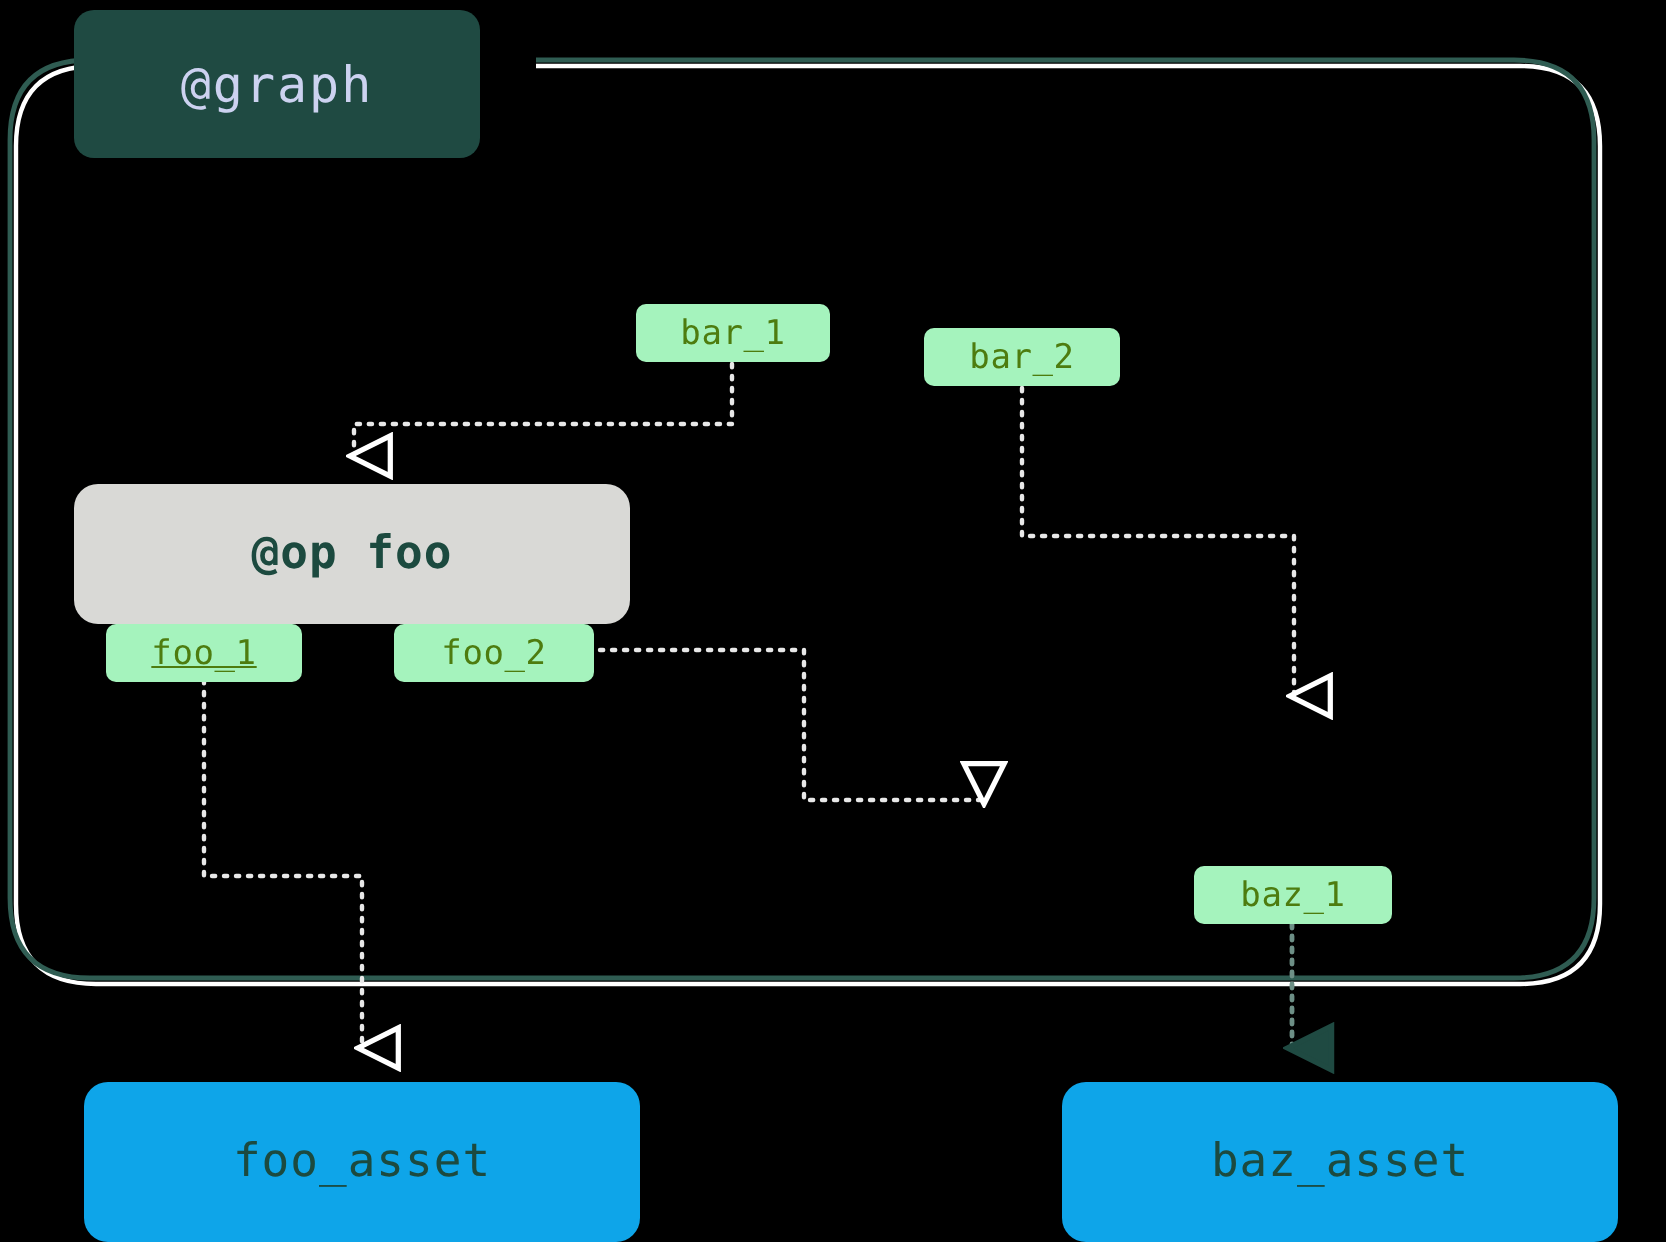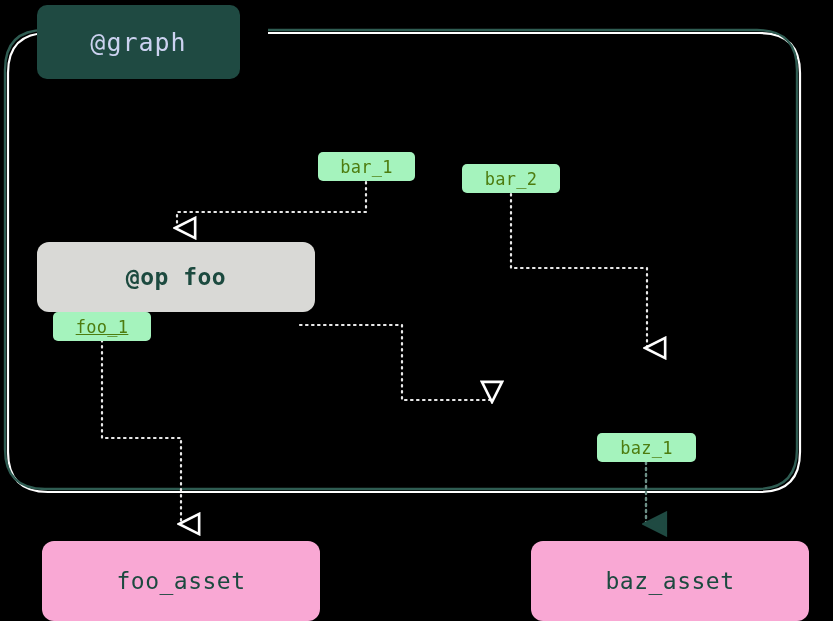--- a/index.html
+++ b/index.html
@@ -38,21 +38,21 @@
   .op-node {
     background: #d9d9d6;
   }
   .op-label {
     color: #1c4a3f;
     font-size: 23px;
     letter-spacing: 0.5px;
     white-space: nowrap;
   }
   .asset-node {
-    background: #f9a8d4;
+    background: #0ea5e9;
   }
   .asset-label {
     color: #1c4a3f;
     font-size: 23px;
     letter-spacing: 0.5px;
     white-space: nowrap;
   }
   .port {
     position: absolute;
     box-sizing: border-box;
@@ -123,20 +123,23 @@
   <div class="port" style="left:462px; top:164px; width:98px;">
     <span>bar_2</span>
   </div>
 
   <div class="node op-node" style="left:37px; top:242px; width:278px; height:70px;font-weight:bold;">
     <span class="op-label">@op foo</span>
   </div>
   <div class="port" style="left:53px; top:312px; width:98px;text-decoration:underline;">
     <span>foo_1</span>
   </div>
+  <div class="port" style="left:197px; top:312px; width:100px;">
+    <span>foo_2</span>
+  </div>
 
   <div class="port" style="left:597px; top:433px; width:99px;">
     <span>baz_1</span>
   </div>
 
   <div class="node asset-node" style="left:42px; top:541px; width:278px; height:80px;">
     <span class="asset-label">foo_asset</span>
   </div>
   <div class="node asset-node" style="left:507px; top:541px; width:278px; height:80px;margin-left:24px;">
     <span class="asset-label">baz_asset</span>

